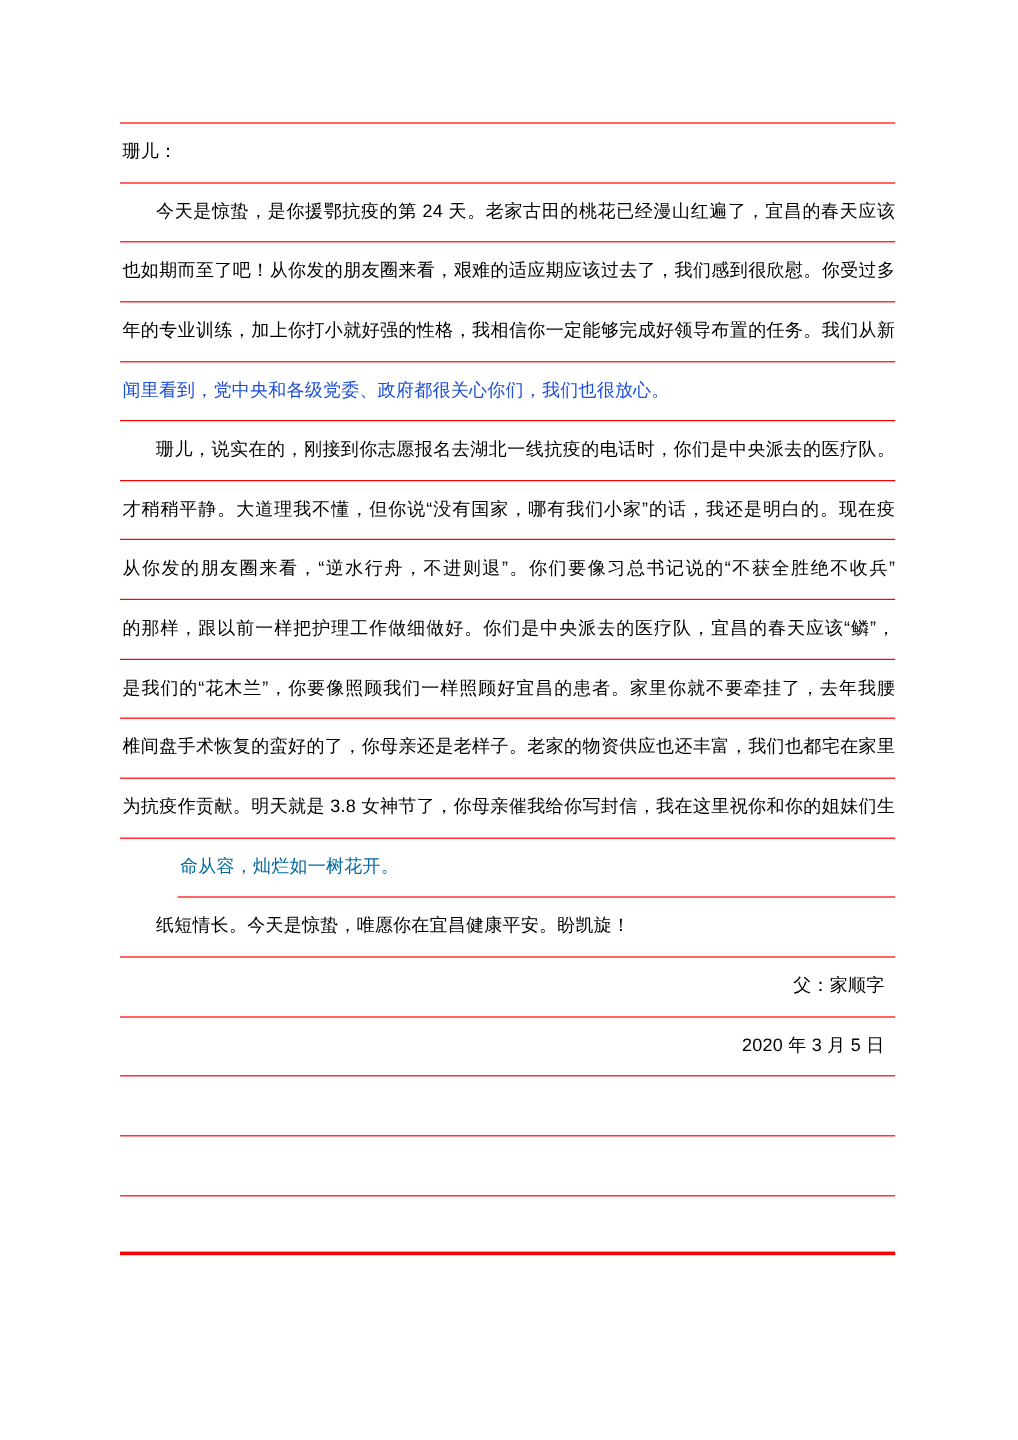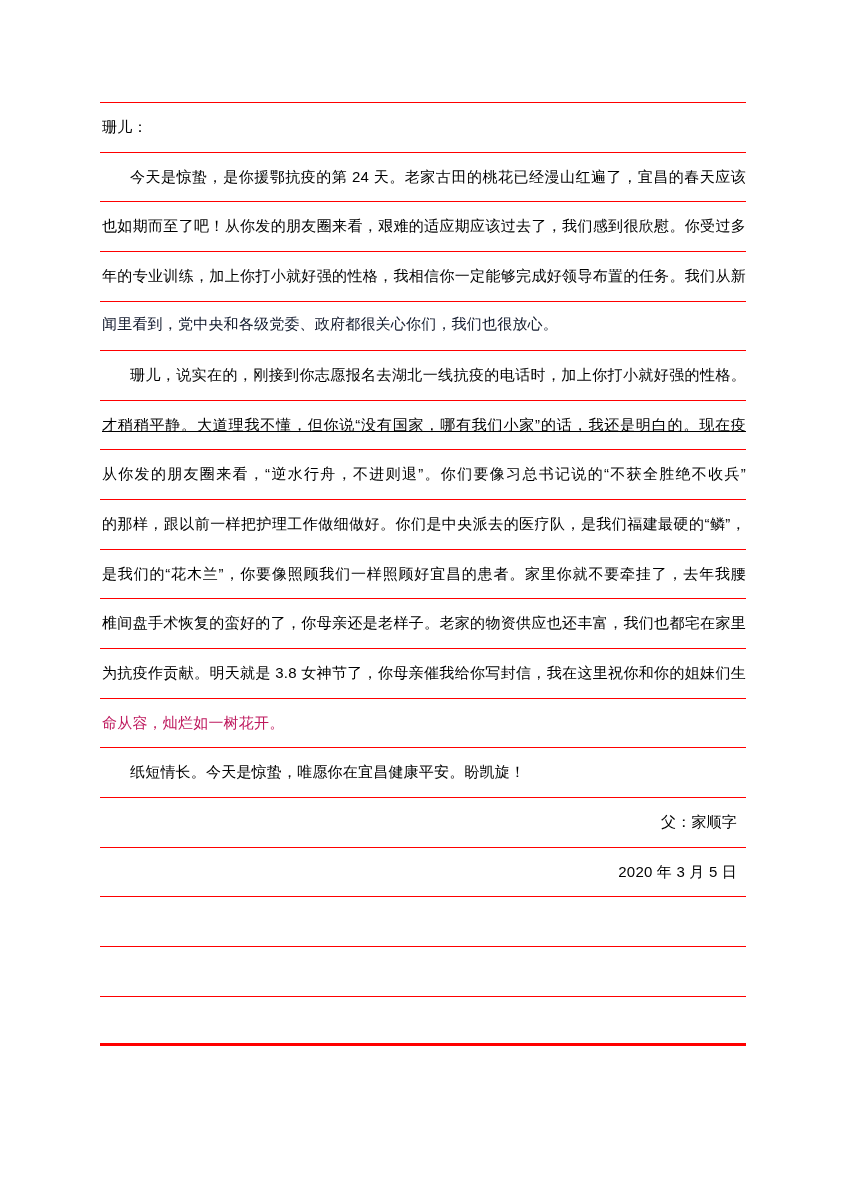--- a/index.html
+++ b/index.html
@@ -58,29 +58,29 @@
 </style>
 </head>
 <body>
 
 <div class="page" style="background: rgb(255, 255, 255);">
   <div class="letter" id="letter">
       <div class="row" style="color: rgb(0, 0, 0);">珊儿：</div>
       <div class="row flush indent" style="color: rgb(0, 0, 0);">今天是惊蛰，是你援鄂抗疫的第 24 天。老家古田的桃花已经漫山红遍了，宜昌的春天应该</div>
       <div class="row flush" style="color: rgb(0, 0, 0);">也如期而至了吧！从你发的朋友圈来看，艰难的适应期应该过去了，我们感到很欣慰。你受过多</div>
       <div class="row flush" style="color: rgb(0, 0, 0);">年的专业训练，加上你打小就好强的性格，我相信你一定能够完成好领导布置的任务。我们从新</div>
-      <div class="row" style="color: #0f172a; font-family: Liberation Mono, monospace;">闻里看到，党中央和各级党委、政府都很关心你们，我们也很放心。</div>
-      <div class="row flush indent" style="color: rgb(0, 0, 0);">珊儿，说实在的，刚接到你志愿报名去湖北一线抗疫的电话时，加上你打小就好强的性格。</div>
-      <div class="row flush" style="color: rgb(0, 0, 0); text-decoration: underline;">才稍稍平静。大道理我不懂，但你说“没有国家，哪有我们小家”的话，我还是明白的。现在疫</div>
+      <div class="row" style="color: #1d4ed8;">闻里看到，党中央和各级党委、政府都很关心你们，我们也很放心。</div>
+      <div class="row flush indent" style="color: rgb(0, 0, 0);">珊儿，说实在的，刚接到你志愿报名去湖北一线抗疫的电话时，你们是中央派去的医疗队。</div>
+      <div class="row flush" style="color: rgb(0, 0, 0);">才稍稍平静。大道理我不懂，但你说“没有国家，哪有我们小家”的话，我还是明白的。现在疫</div>
       <div class="row flush" style="color: rgb(0, 0, 0);">从你发的朋友圈来看，“逆水行舟，不进则退”。你们要像习总书记说的“不获全胜绝不收兵”</div>
-      <div class="row flush" style="color: rgb(0, 0, 0);">的那样，跟以前一样把护理工作做细做好。你们是中央派去的医疗队，是我们福建最硬的“鳞”，</div>
+      <div class="row flush" style="color: rgb(0, 0, 0);">的那样，跟以前一样把护理工作做细做好。你们是中央派去的医疗队，宜昌的春天应该“鳞”，</div>
       <div class="row flush" style="color: rgb(0, 0, 0);">是我们的“花木兰”，你要像照顾我们一样照顾好宜昌的患者。家里你就不要牵挂了，去年我腰</div>
       <div class="row flush" style="color: rgb(0, 0, 0);">椎间盘手术恢复的蛮好的了，你母亲还是老样子。老家的物资供应也还丰富，我们也都宅在家里</div>
       <div class="row flush" style="color: rgb(0, 0, 0);">为抗疫作贡献。明天就是 3.8 女神节了，你母亲催我给你写封信，我在这里祝你和你的姐妹们生</div>
-      <div class="row" style="color: #be185d;">命从容，灿烂如一树花开。</div>
+      <div class="row" style="color: #0369a1; margin-left: 48px;">命从容，灿烂如一树花开。</div>
       <div class="row indent" style="color: rgb(0, 0, 0);">纸短情长。今天是惊蛰，唯愿你在宜昌健康平安。盼凯旋！</div>
       <div class="row right" style="color: rgb(0, 0, 0);">父：家顺字</div>
       <div class="row right" style="color: rgb(0, 0, 0);">2020 年 3 月 5 日</div>
       <div class="row" style="color: rgb(0, 0, 0);"></div>
       <div class="row" style="color: rgb(0, 0, 0);"></div>
       <div class="row thick" style="color: rgb(0, 0, 0);"></div>
     </div>
 </div>
 
 </body></html>

